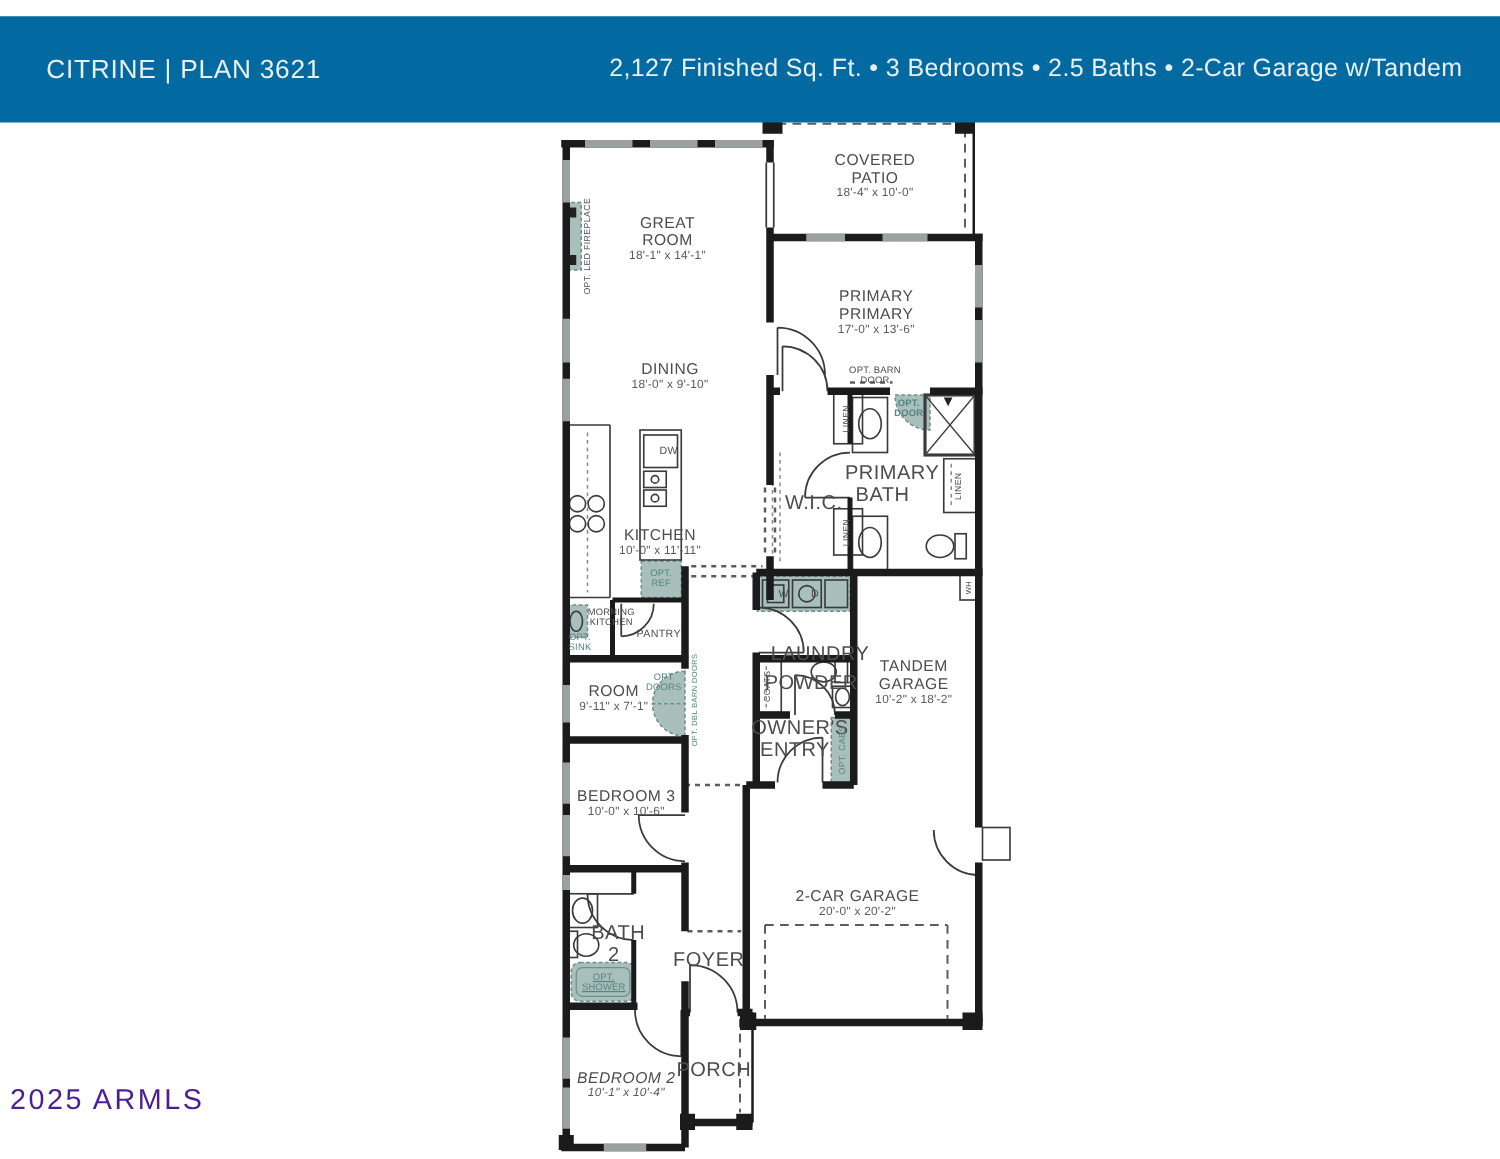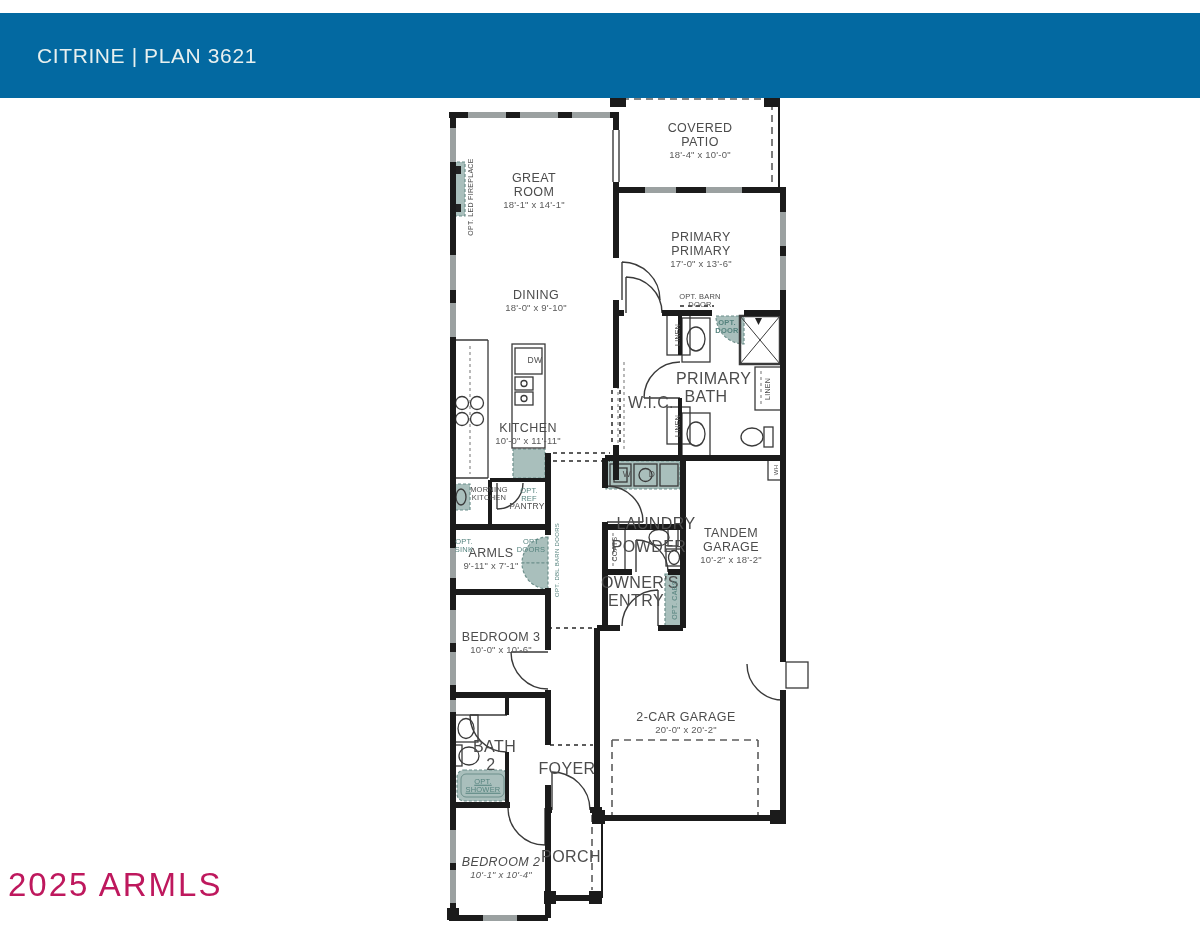--- a/index.html
+++ b/index.html
@@ -18,32 +18,33 @@
        letter-spacing:0.4px;line-height:1.12;z-index:3;}
   .room-name{font-size:12.5px;}
   .sm .room-name{font-size:16px;}
   .room-dims{font-size:9.5px;letter-spacing:0.2px;margin-top:1px;color:#5a5a5a;}
   .ann{font-size:7.5px;letter-spacing:0.2px;line-height:1.1;}
   .ann8{font-size:8.5px;letter-spacing:0.3px;padding-left:14px;}
   .teal{color:#55837e;}
   .vert{transform:translate(-50%,-50%) rotate(-90deg);white-space:nowrap;font-size:7px;
         letter-spacing:0.3px;}
   .w34{width:34px;font-weight:bold;} .w42{width:42px;} .w44{width:36px;text-decoration:underline;} .w55{width:55px;} .w36{width:36px;}
-  .w62{width:62px;} .w32{width:32px;margin-top:32px;} .w70{width:70px;} .w80{width:80px;} .w90{width:90px;}
+  .w62{width:62px;} .w32{width:32px;} .w70{width:70px;} .w80{width:80px;} .w90{width:90px;}
   .w60{width:60px;} .w100{width:100px;}
-  .wm{position:absolute;left:8px;top:866px;font-size:33px;color:#be185d;letter-spacing:2px;
+  .wm{position:absolute;left:8px;top:866px;font-size:23px;color:#4c1d95;letter-spacing:2px;
       z-index:4;text-shadow:0 1px 0 #ffffff;}
 </style>
 </head>
 <body>
 
 <div class="screen">
 
   <div class="hdr">
     <div class="title">CITRINE | PLAN 3621</div>
+    <div class="specs">2,127 Finished Sq. Ft. • 3 Bedrooms • 2.5 Baths • 2-Car Garage w/Tandem</div>
   </div>
 
   <svg class="plan" viewBox="0 0 1200 927" xmlns="http://www.w3.org/2000/svg">
 
     <g fill="#a9bfbc" stroke="#6d8f8b" stroke-width="1.2" stroke-dasharray="3,2">
       <rect x="452" y="162" width="13" height="54"></rect>
       <rect x="513" y="449" width="32" height="29"></rect>
       <rect x="453" y="484" width="17" height="26"></rect>
       <rect x="606" y="461" width="74" height="28"></rect>
       <rect x="665" y="574" width="19" height="52"></rect>
@@ -230,21 +231,21 @@
     <div class="room-name">TANDEM GARAGE</div>
     <div class="room-dims">10'-2" x 18'-2"</div>
   </div>
   <div class="lbl sm" style="left:649px;top:547px;">
     <div class="room-name">POWDER</div>
   </div>
   <div class="lbl sm w70" style="left:636px;top:592px;">
     <div class="room-name">OWNER'S ENTRY</div>
   </div>
   <div class="lbl w90" style="left:491px;top:559px;">
-    <div class="room-name">ARMLS</div>
+    <div class="room-name">ROOM</div>
     <div class="room-dims">9'-11" x 7'-1"</div>
   </div>
   <div class="lbl w90" style="left:501px;top:643px;">
     <div class="room-name">BEDROOM 3</div>
     <div class="room-dims">10'-0" x 10'-6"</div>
   </div>
   <div class="lbl w100" style="left:686px;top:723px;">
     <div class="room-name">2-CAR GARAGE</div>
     <div class="room-dims">20'-0" x 20'-2"</div>
   </div>

